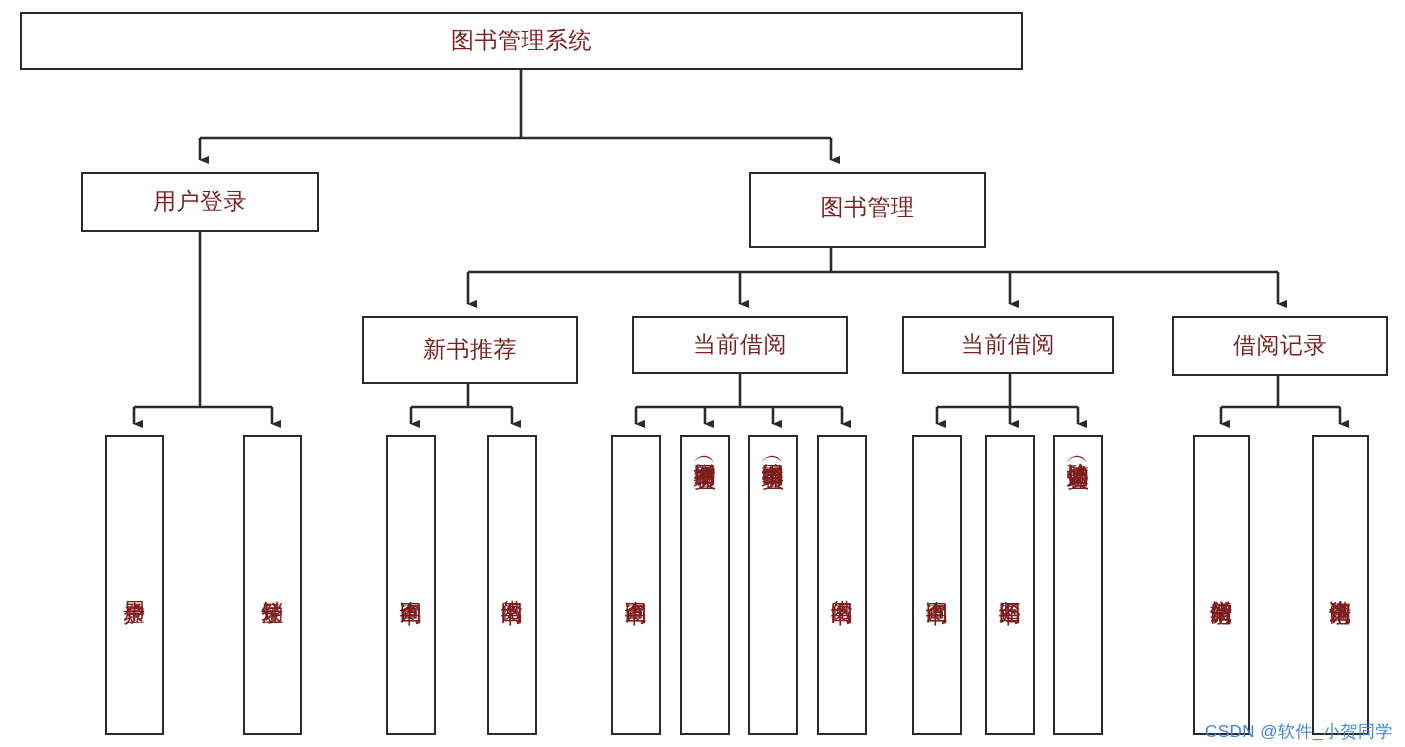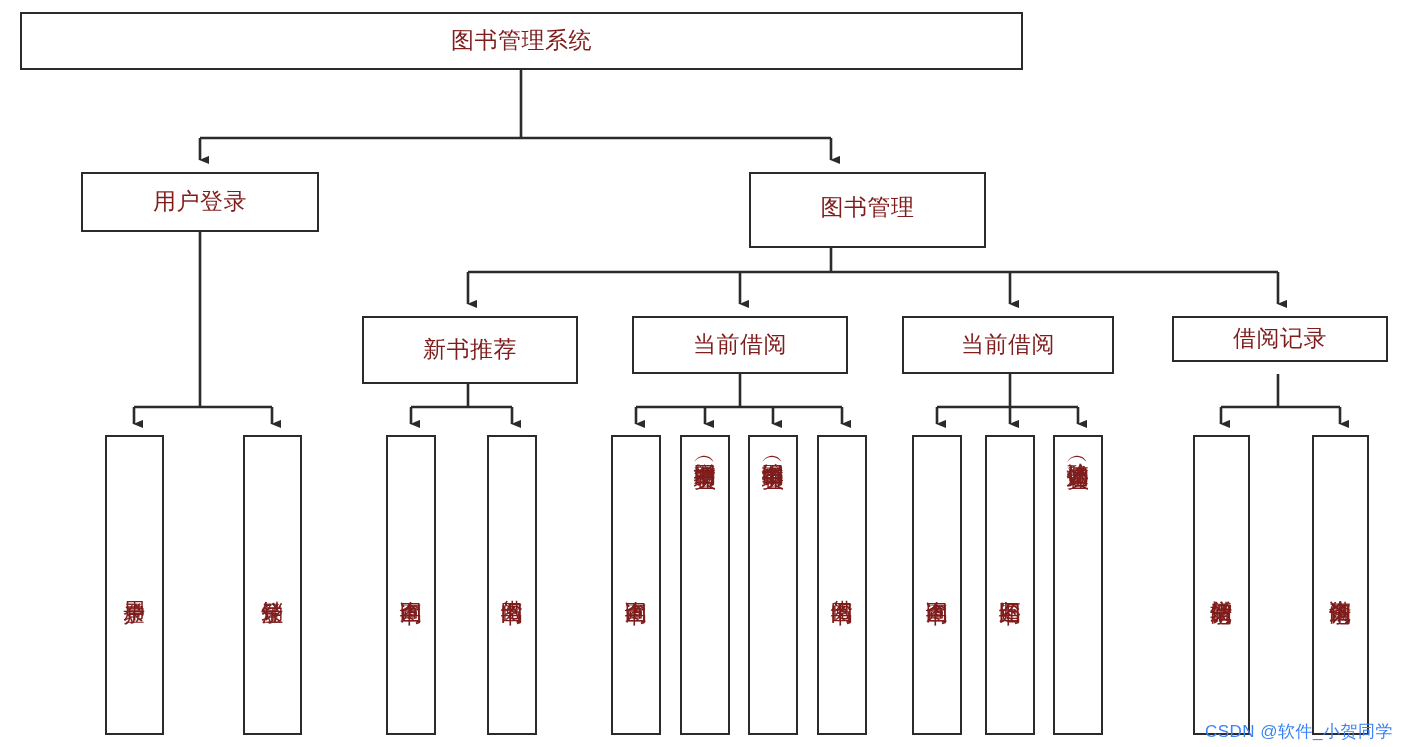--- a/index.html
+++ b/index.html
@@ -118,21 +118,21 @@
 
   <div class="node" style="left: 362px; top: 316px; width: 216px; height: 68px;">
     <span class="lbl">新书推荐</span>
   </div>
   <div class="node" style="left: 632px; top: 316px; width: 216px; height: 58px;">
     <span class="lbl">当前借阅</span>
   </div>
   <div class="node" style="left: 902px; top: 316px; width: 212px; height: 58px;">
     <span class="lbl">当前借阅</span>
   </div>
-  <div class="node" style="left: 1172px; top: 316px; width: 216px; height: 46px;">
+  <div class="node" style="left: 1172px; top: 316px; width: 216px; height: 60px;">
     <span class="lbl">借阅记录</span>
   </div>
 
   <div class="node vert center" style="left: 105px; top: 435px; width: 59px; height: 300px;">
     <span class="lbl">用户登录</span>
   </div>
   <div class="node vert center" style="left: 243px; top: 435px; width: 59px; height: 300px;">
     <span class="lbl">注销登录</span>
   </div>
 

